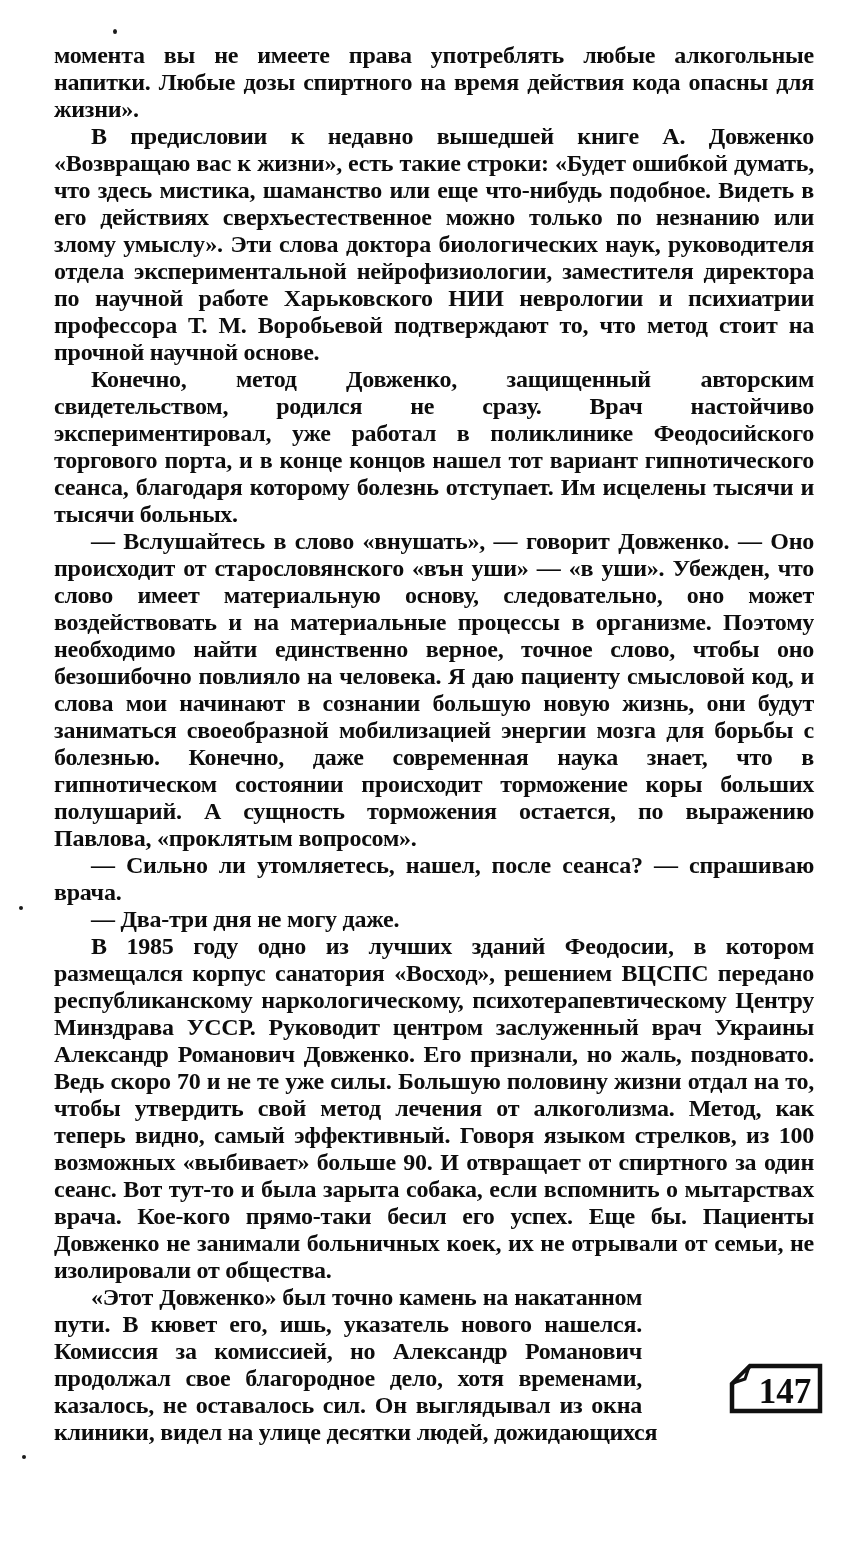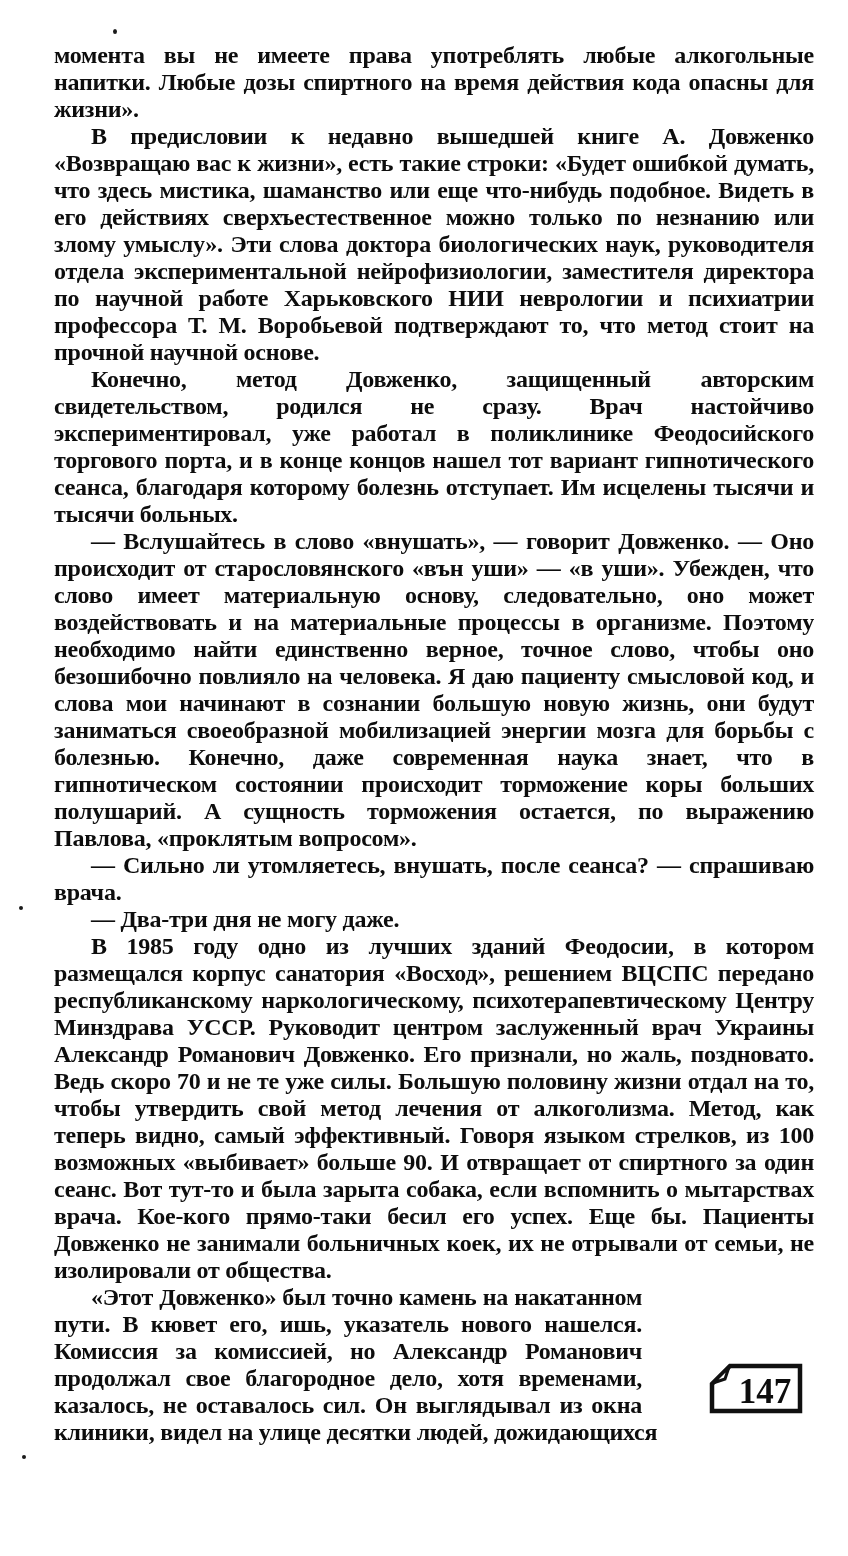--- a/index.html
+++ b/index.html
@@ -37,21 +37,21 @@
   
   .badge-gap {
     float: right;
     width: 172px;
     height: 60px;
     margin-top: 74px;
   }
   .page-number-badge {
     position: absolute;
     top: 1363px;
-    left: 708px;
+    left: 728px;
     width: 96px;
     height: 52px;
     text-align: right;
   }
   .page-number-badge svg { display: block; }
   .page-number-badge text {
     font-family: "Liberation Serif", "DejaVu Serif", serif;
     font-weight: 700;
     font-size: 35px;
   }
@@ -68,21 +68,21 @@
 </head>
 <body>
 
 <div class="page">
 
   <div class="text-block">
       <p class="para">момента вы не имеете права употреблять любые алкогольные напитки. Любые дозы спиртного на время действия кода опасны для жизни».</p>
       <p class="para indent">В предисловии к недавно вышедшей книге А. Довженко «Возвращаю вас к жизни», есть такие строки: «Будет ошибкой думать, что здесь мистика, шаманство или еще что-нибудь подобное. Видеть в его действиях сверхъестественное можно только по незнанию или злому умыслу». Эти слова доктора биологических наук, руководителя отдела экспериментальной нейрофизиологии, заместителя директора по научной работе Харьковского НИИ неврологии и психиатрии профессора Т. М. Воробьевой подтверждают то, что метод стоит на прочной научной основе.</p>
       <p class="para indent">Конечно, метод Довженко, защищенный авторским свидетельством, родился не сразу. Врач настойчиво экспериментировал, уже работал в поликлинике Феодосийского торгового порта, и в конце концов нашел тот вариант гипнотического сеанса, благодаря которому болезнь отступает. Им исцелены тысячи и тысячи больных.</p>
       <p class="para indent">— Вслушайтесь в слово «внушать», — говорит Довженко. — Оно происходит от старословянского «вън уши» — «в уши». Убежден, что слово имеет материальную основу, следовательно, оно может воздействовать и на материальные процессы в организме. Поэтому необходимо найти единственно верное, точное слово, чтобы оно безошибочно повлияло на человека. Я даю пациенту смысловой код, и слова мои начинают в сознании большую новую жизнь, они будут заниматься своеобразной мобилизацией энергии мозга для борьбы с болезнью. Конечно, даже современная наука знает, что в гипнотическом состоянии происходит торможение коры больших полушарий. А сущность торможения остается, по выражению Павлова, «проклятым вопросом».</p>
-      <p class="para indent">— Сильно ли утомляетесь, внушать, после сеанса? — спрашиваю врача.</p>
+      <p class="para indent">— Сильно ли утомляетесь, нашел, после сеанса? — спрашиваю врача.</p>
       <p class="para indent">— Два-три дня не могу даже.</p>
       <p class="para indent">В 1985 году одно из лучших зданий Феодосии, в котором размещался корпус санатория «Восход», решением ВЦСПС передано республиканскому наркологическому, психотерапевтическому Центру Минздрава УССР. Руководит центром заслуженный врач Украины Александр Романович Довженко. Его признали, но жаль, поздновато. Ведь скоро 70 и не те уже силы. Большую половину жизни отдал на то, чтобы утвердить свой метод лечения от алкоголизма. Метод, как теперь видно, самый эффективный. Говоря языком стрелков, из 100 возможных «выбивает» больше 90. И отвращает от спиртного за один сеанс. Вот тут-то и была зарыта собака, если вспомнить о мытарствах врача. Кое-кого прямо-таки бесил его успех. Еще бы. Пациенты Довженко не занимали больничных коек, их не отрывали от семьи, не изолировали от общества.</p>
       <p class="para indent"><span class="badge-gap"></span>«Этот Довженко» был точно камень на накатанном пути. В кювет его, ишь, указатель нового нашелся. Комиссия за комиссией, но Александр Романович продолжал свое благородное дело, хотя временами, казалось, не оставалось сил. Он выглядывал из окна клиники, видел на улице десятки людей, дожидающихся</p>
     </div>
 
   <div class="page-number-badge">
     <svg width="96" height="52" viewBox="0 0 96 52" xmlns="http://www.w3.org/2000/svg">
 
       <path d="M 22 3 L 92 3 L 92 48 L 4 48 L 4 21 Z" fill="#ffffff" stroke="#101010" stroke-width="4.5" stroke-linejoin="miter"></path>
 

